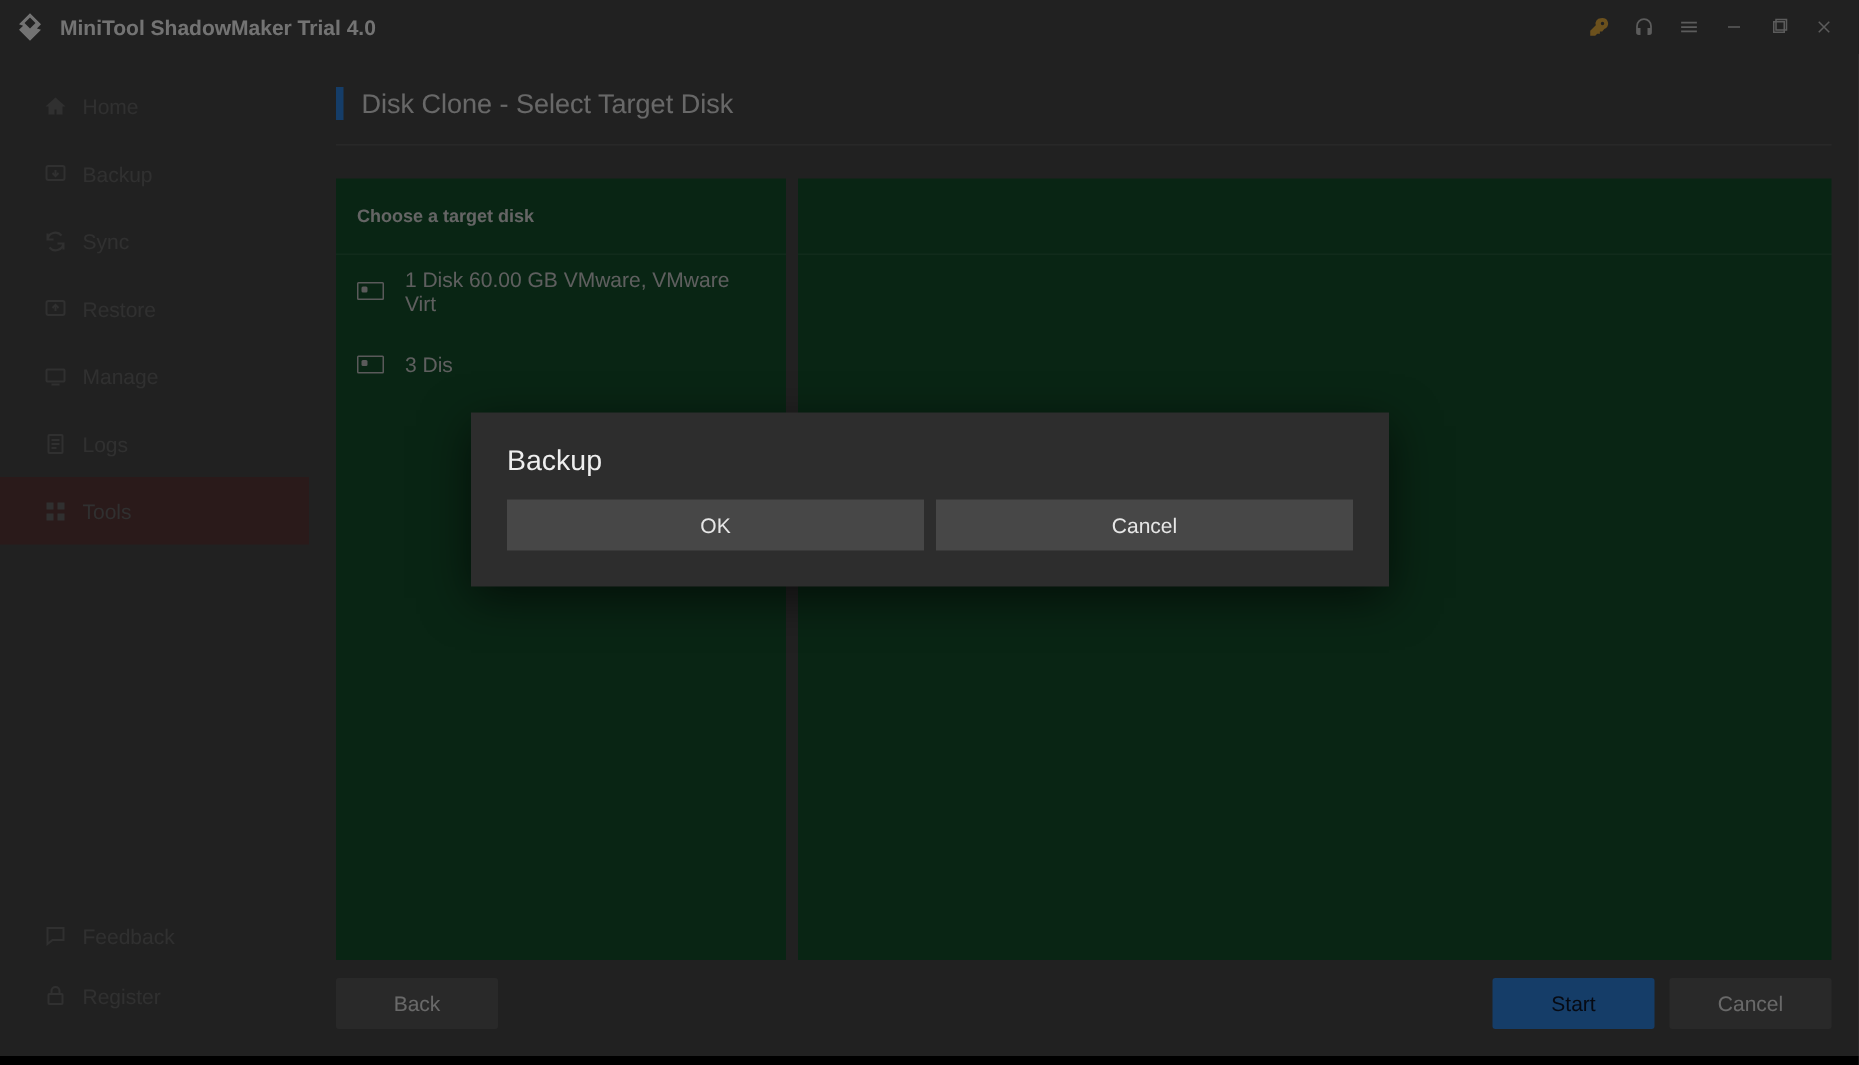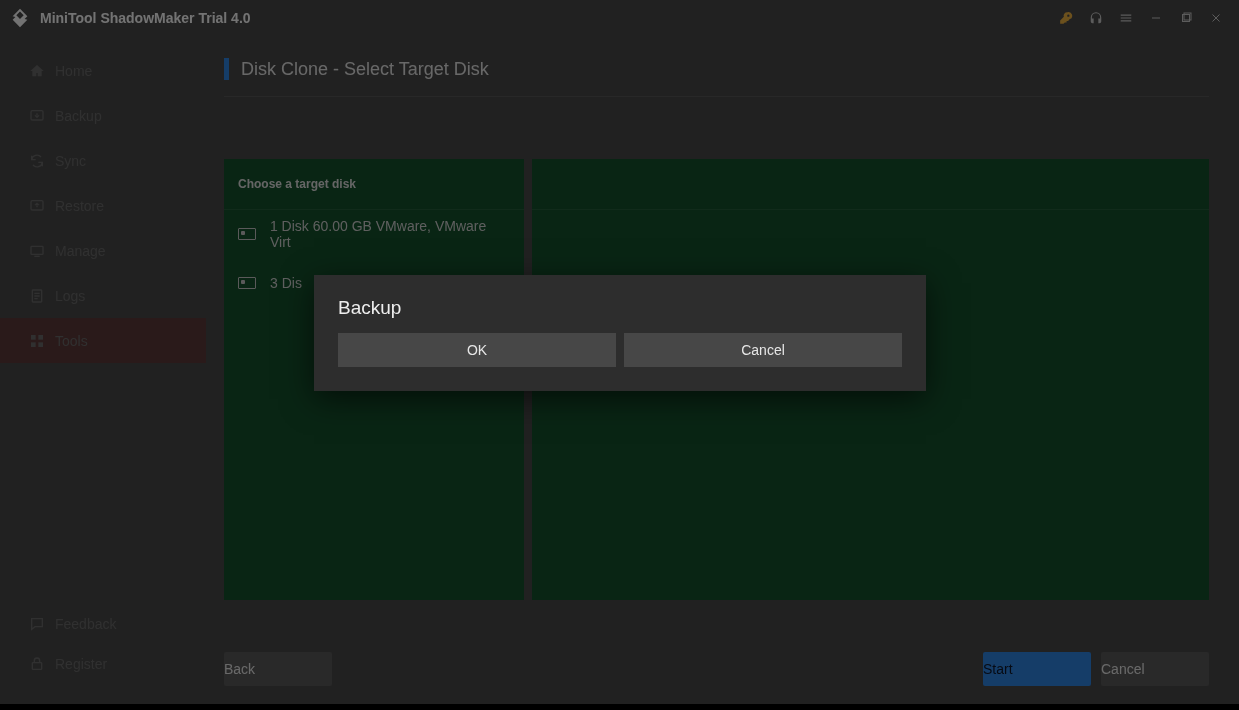--- a/index.html
+++ b/index.html
@@ -12,33 +12,33 @@
   .titlebar .tb-btn { width: 30px; height: 30px; display: flex; align-items: center; justify-content: center; color: #ccc; cursor: pointer; }
   .titlebar .tb-btn.key { color: #f0b342; }
   .body { position: absolute; top: 36px; left: 0; right: 0; bottom: 0; display: flex; }
   .sidebar { width: 206px; background: #4b4b4b; display: flex; flex-direction: column; }
   .nav { padding-top: 12px; flex:1; }
   .nav-item { height: 45px; display: flex; align-items: center; padding-left: 55px; color: #6b6b6b; font-size: 14px; cursor: pointer; position:relative; }
   .nav-item .ni-icon { position:absolute; left:28px; width:18px; height:18px; display:flex; align-items:center; justify-content:center;}
   .nav-item.active { background: #5e3a3a; }
   .sidebar-bottom { padding: 10px 0 20px 0; }
   .sidebar-bottom .nav-item { height: 40px; }
-  .main { flex: 1; background: #4b4b4b; padding: 22px 30px 18px 18px; display: flex; flex-direction: column; gap: 40px; }
+  .main { flex: 1; background: #4b4b4b; padding: 22px 18px 18px 18px; display: flex; flex-direction: column; }
   .page-header { display: flex; align-items: center; color: #e6e6e6; font-size: 18px; padding-bottom: 16px; border-bottom: 1px solid rgba(255,255,255,0.08); margin-bottom: 22px; }
   .page-header .accent { width: 5px; height: 22px; background: #2f87e6; margin-right: 12px; }
   .panels { flex:1; display:flex; gap: 8px; }
   .panel { background: #14532d; flex:1; display:flex; flex-direction:column; }
   .panel-head { color:#e0e0e0; font-size:12px; font-weight:600; padding: 18px 14px; border-bottom:1px solid rgba(255,255,255,0.08); }
   .disk-row { height: 49px; display:flex; align-items:center; padding: 0 14px; color: #d2d2d2; font-size: 14px; border-bottom:1px solid rgba(0,0,0,0.0); cursor:pointer; }
   .disk-row.selected { background: #6a6a6a; }
   .disk-row .disk-icon { width:18px; height:12px; border:1.5px solid #c8c8c8; border-radius:1px; margin-right: 14px; position:relative; }
   .disk-row .disk-icon:before { content:""; position:absolute; left:2px; top:2px; width:4px; height:4px; background:#c8c8c8; border-radius:1px; }
   .footer { display:flex; padding-top: 12px; gap: 10px; }
   .footer .spacer { flex:1; }
-  .btn { min-width: 108px; height: 34px; display:flex; align-items:center; color:#e8e8e8; font-size:14px; background:#5c5c5c; cursor:pointer; border-radius:2px; }
+  .btn { min-width: 108px; height: 34px; display:flex; align-items:center; justify-content:center; color:#e8e8e8; font-size:14px; background:#5c5c5c; cursor:pointer; border-radius:2px; }
   .btn.primary { background:#2f87e6; color:#0f172a; }
   .overlay { position:absolute; inset:0; background: rgba(0,0,0,0.55); }
   .dialog { position:absolute; left: 314px; top: 275px; width: 612px; background:#2d2d2d; box-shadow: 0 8px 30px rgba(0,0,0,0.6); padding: 22px 24px 24px 24px; }
   .dialog-title { color:#eee; font-size: 19px; font-weight:400; margin-bottom: 14px; }
   .dialog-msg { color:#c8c8c8; font-size: 14px; margin-bottom: 20px; line-height:1.4; }
   .dialog-btns { display:flex; gap: 8px; }
   .dlg-btn { flex:1; height: 34px; display:flex; align-items:center; justify-content:center; background:#474747; color:#e6e6e6; font-size:14px; cursor:pointer; }
   svg { display:block; }
 </style>
 </head>

